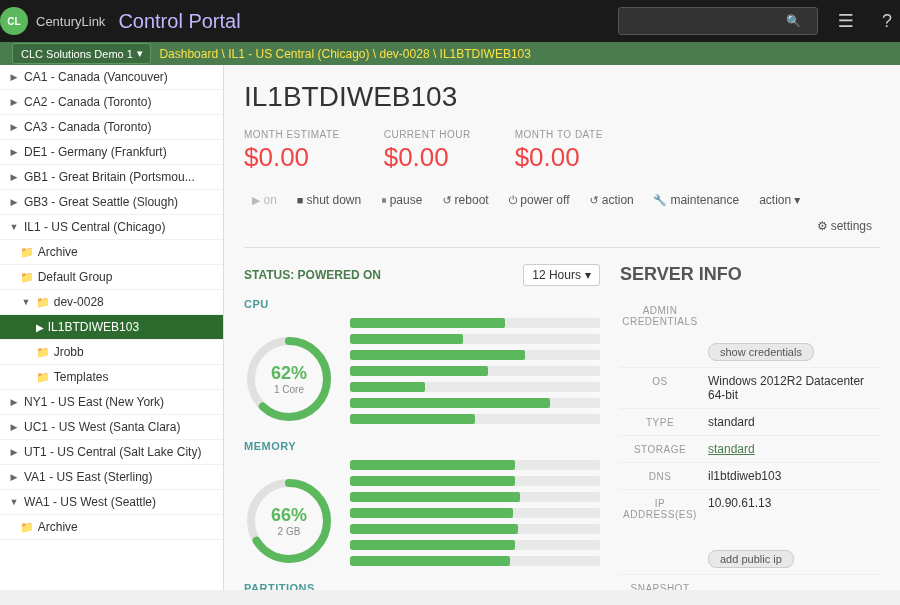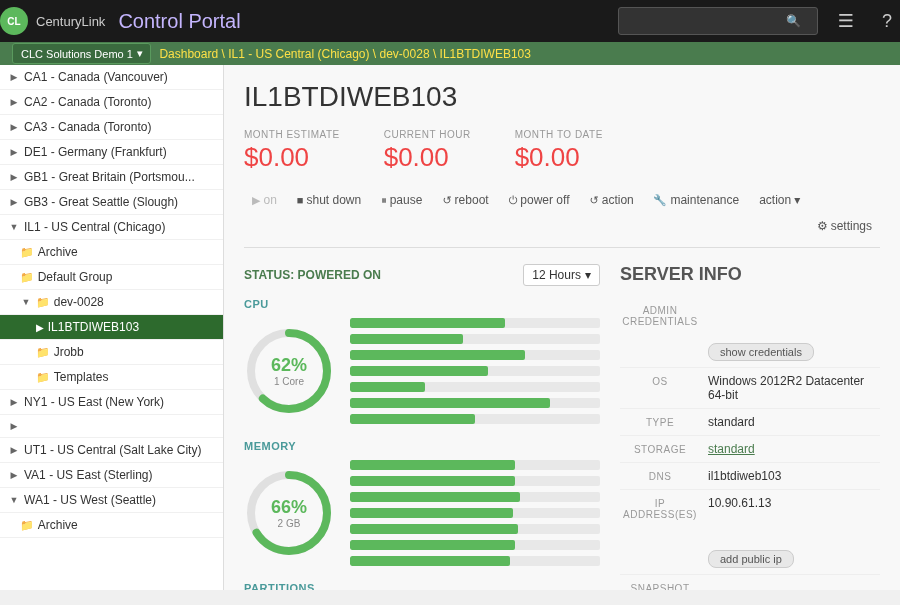--- a/index.html
+++ b/index.html
@@ -258,21 +258,21 @@
     .metric-title {
       font-size: 11px;
       color: #4a9a9a;
       text-transform: uppercase;
       letter-spacing: 0.5px;
       margin-bottom: 8px;
       font-weight: bold;
     }
     .gauge-container {
       display: flex;
-      align-items: center;
+      align-items: flex-end;
       gap: 16px;
     }
     .gauge {
       width: 90px;
       height: 90px;
       position: relative;
     }
     .gauge svg { width: 90px; height: 90px; }
     .gauge-text {
       position: absolute;
@@ -444,20 +444,21 @@
     <div class="tree-item indent-2">
       <span class="folder-icon">📁</span>
       <span class="tree-label">Templates</span>
     </div>
     <div class="tree-item">
       <span class="tree-toggle">▶</span>
       <span class="tree-label">NY1 - US East (New York)</span>
     </div>
     <div class="tree-item">
       <span class="tree-toggle">▶</span>
+      <span class="tree-label">UC1 - US West (Santa Clara)</span>
     </div>
     <div class="tree-item">
       <span class="tree-toggle">▶</span>
       <span class="tree-label">UT1 - US Central (Salt Lake City)</span>
     </div>
     <div class="tree-item">
       <span class="tree-toggle">▶</span>
       <span class="tree-label">VA1 - US East (Sterling)</span>
     </div>
     <div class="tree-item">

